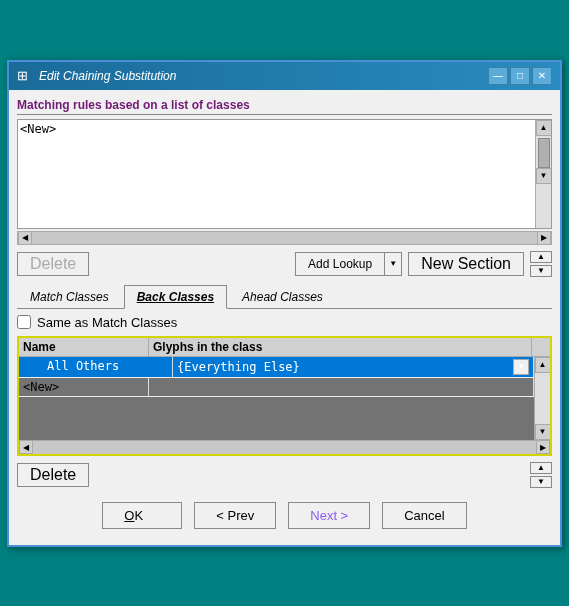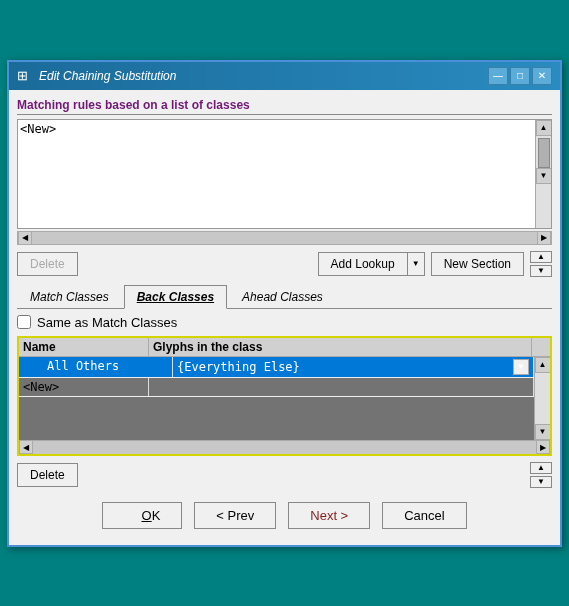--- a/index.html
+++ b/index.html
@@ -145,21 +145,21 @@
       display: flex;
       align-items: center;
       gap: 6px;
       margin-top: 6px;
     }
     .btn {
       padding: 5px 12px;
       background: #f0f0f0;
       border: 1px solid #888;
       cursor: pointer;
-      font-size: 12px;
+      font-size: 16px;
       height: 24px;
       display: flex;
       align-items: center;
     }
     .btn:disabled, .btn.disabled {
       color: #aaa;
       cursor: default;
     }
     .btn-group {
       display: flex;
@@ -325,24 +325,24 @@
       margin-top: 14px;
       margin-bottom: 8px;
     }
     .footer-btn {
       padding: 5px 21px;
       background: #f0f0f0;
       border: 1px solid #888;
       cursor: pointer;
       font-size: 13px;
       min-width: 80px;
-      text-align: right;
+      text-align: left;
     }
     .footer-btn.disabled {
-      color: #7f1d1d;
+      color: #8b5cf6;
       cursor: default;
     }
     .underline-char {
       text-decoration: underline;
     }
   </style>
 </head>
 <body>
 
 <div class="window">

